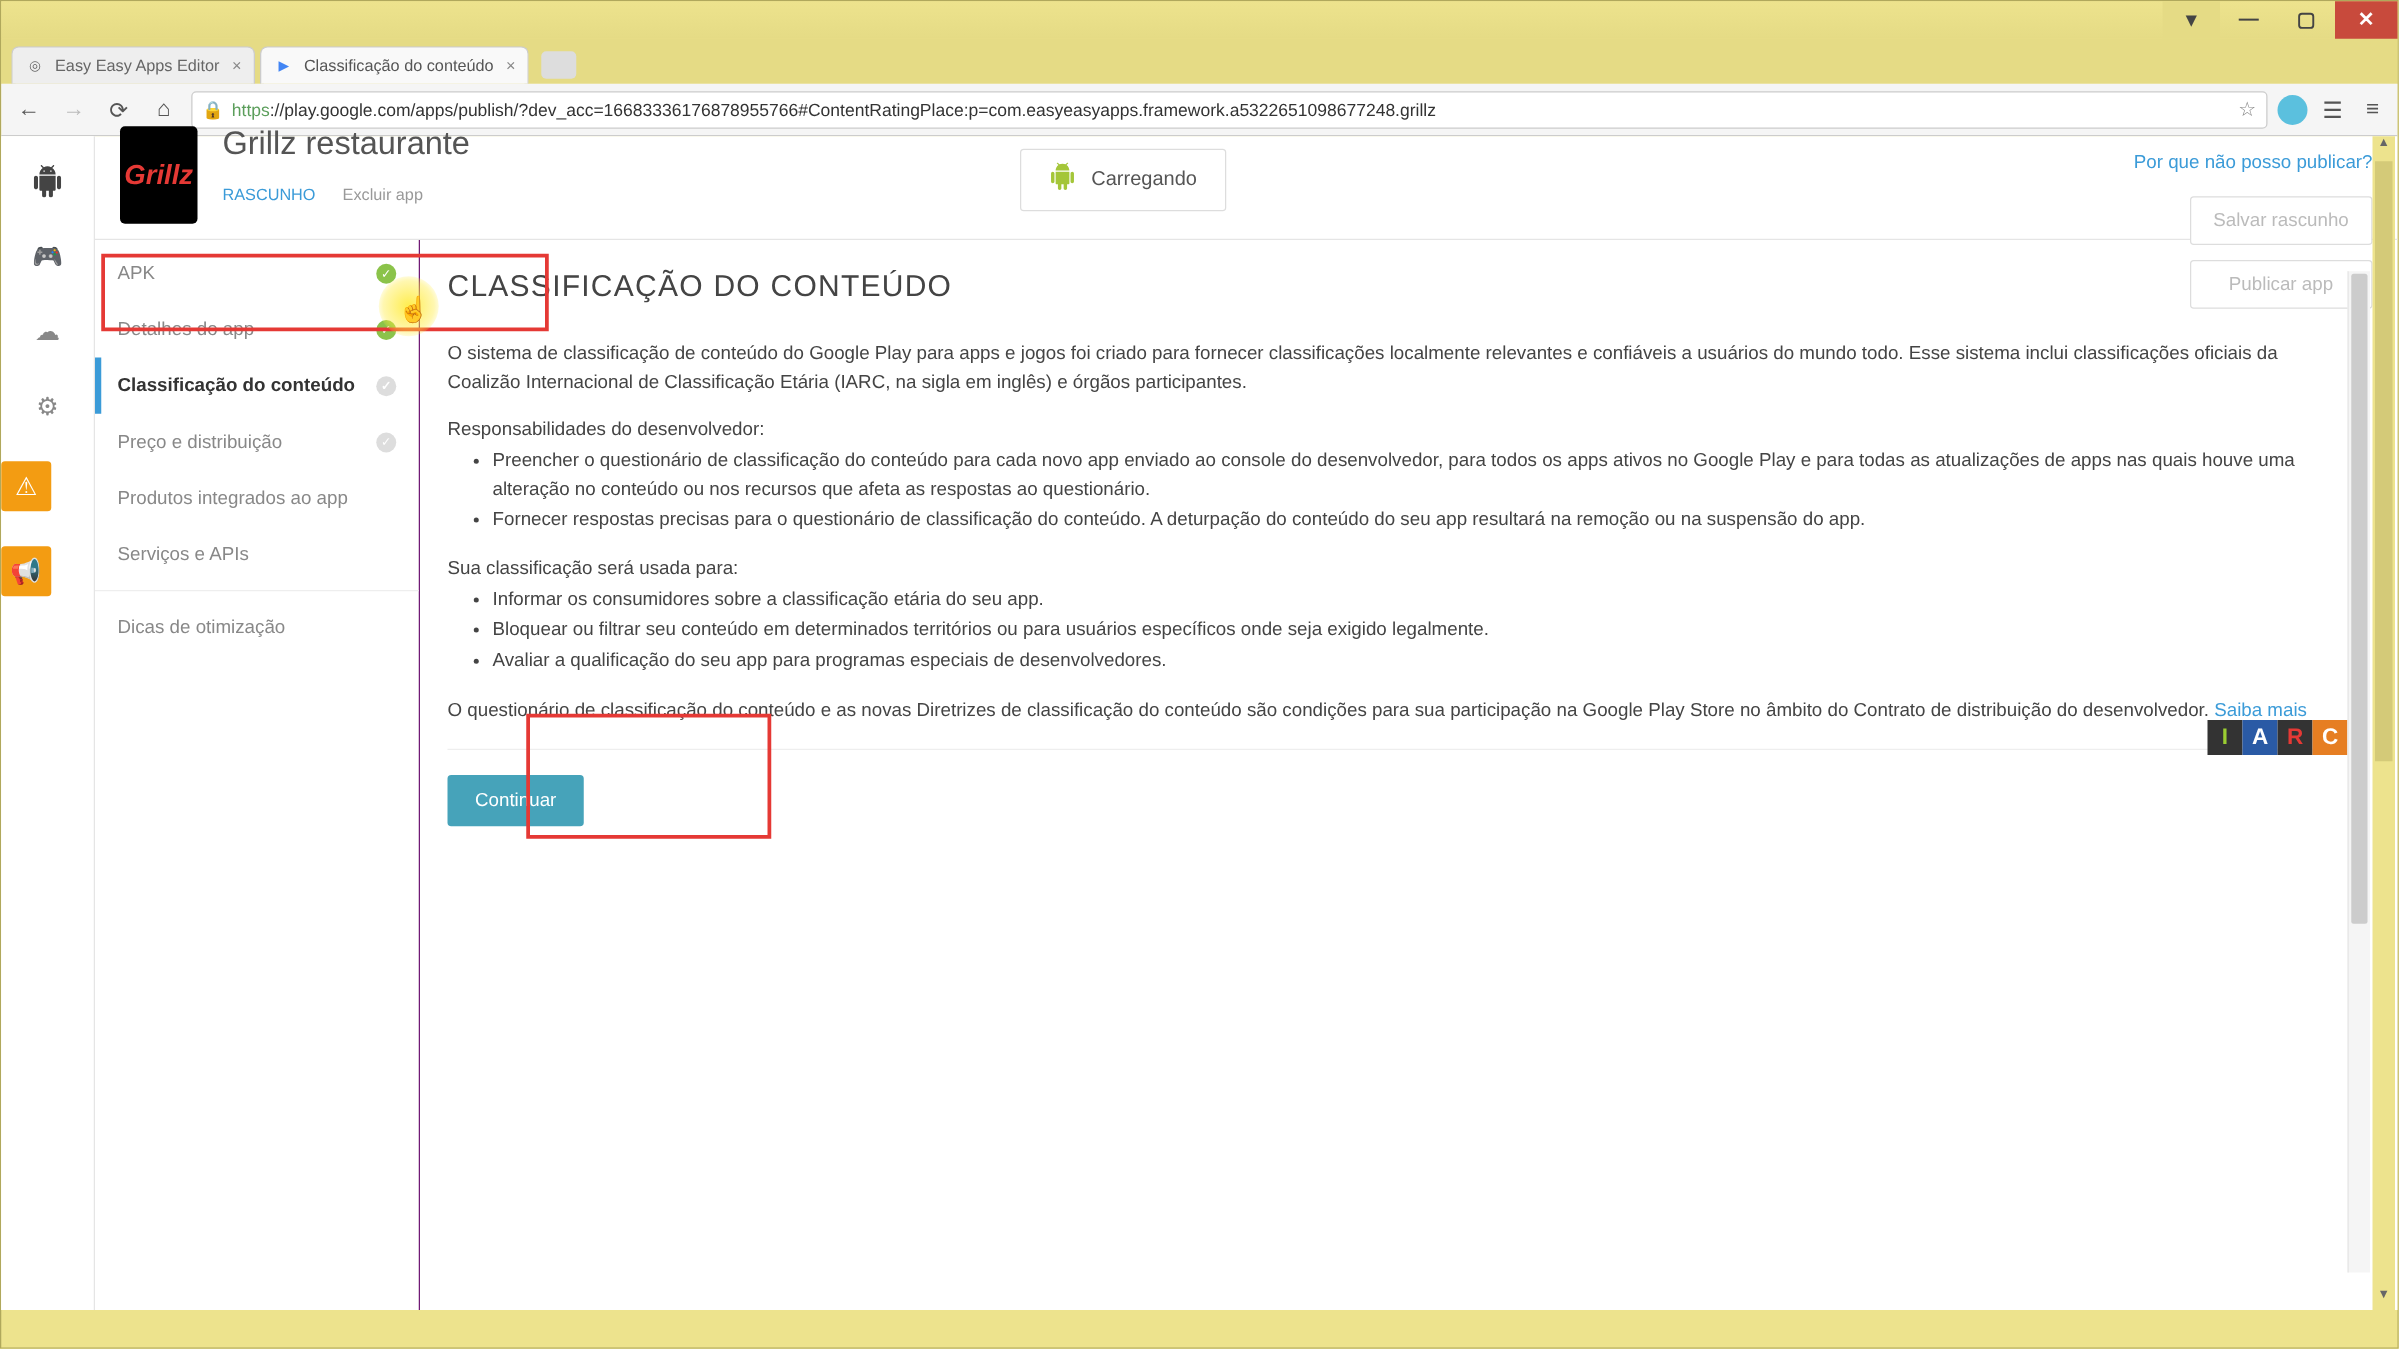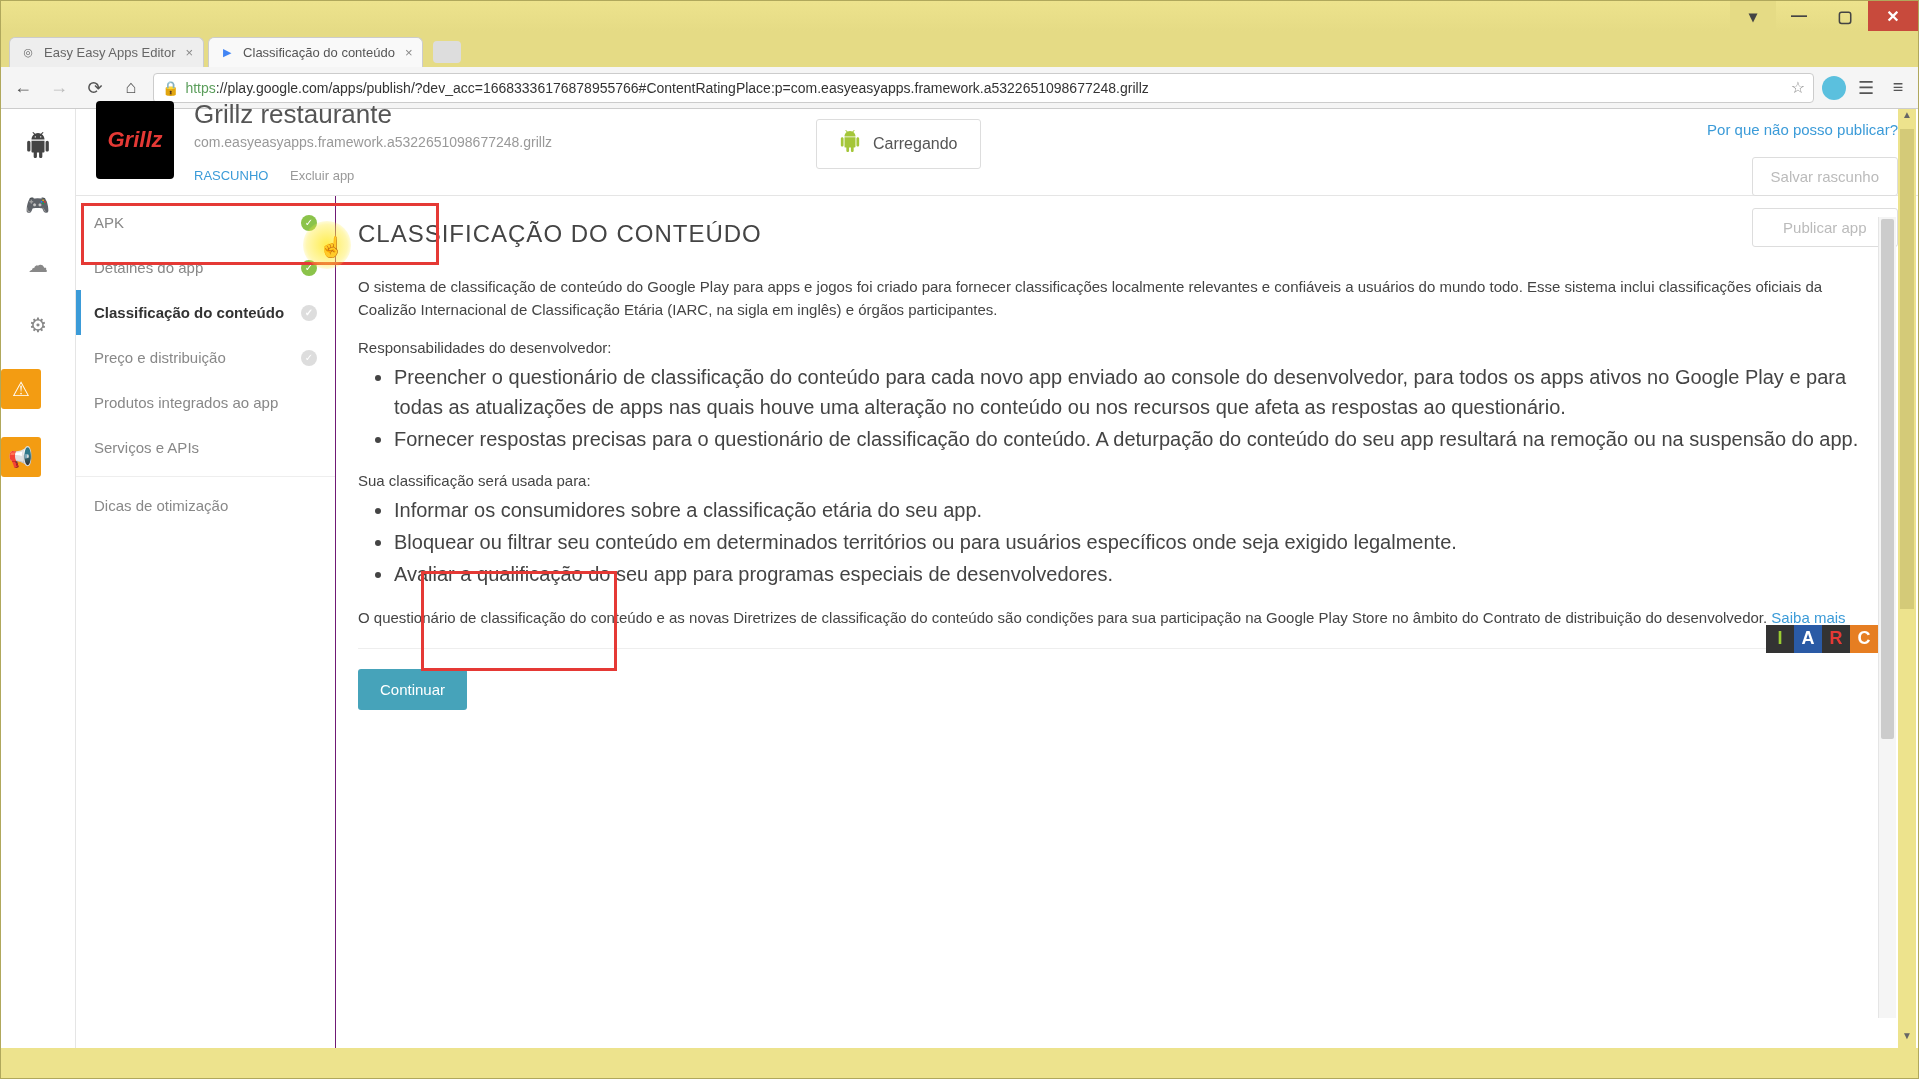--- a/index.html
+++ b/index.html
@@ -37,21 +37,21 @@
 
 
 .icon-rail { width: 75px; background: #fff; border-right: 1px solid #e5e5e5; display: flex; flex-direction: column; align-items: center; padding-top: 20px; gap: 28px; }
 .rail-icon { width: 32px; height: 32px; display: flex; align-items: center; justify-content: center; color: #888; font-size: 20px; }
 .rail-icon.warn { background: #f39c12; color: #fff; width: 40px; height: 40px; border-radius: 3px; align-self: flex-start; margin-left: 0; }
 .rail-icon.announce { background: #f39c12; color: #fff; width: 40px; height: 40px; border-radius: 3px; align-self: flex-start; margin-left: 0; }
 
 
 .main { flex: 1; display: flex; flex-direction: column; }
 .app-header { padding: 0 20px 12px 20px; border-bottom: 1px solid #e5e5e5; display: flex; align-items: flex-start; gap: 20px; position: relative; }
-.app-icon { width: 78px; height: 78px; background: #000; border-radius: 4px; display: flex; align-items: center; justify-content: center; color: #e53935; font-family: Georgia, serif; font-style: italic; font-weight: bold; font-size: 22px; overflow: hidden; margin-top: -8px; }
+.app-icon { width: 62px; height: 78px; background: #000; border-radius: 4px; display: flex; align-items: center; justify-content: center; color: #e53935; font-family: Georgia, serif; font-style: italic; font-weight: bold; font-size: 22px; overflow: hidden; margin-top: -8px; }
 .app-meta { flex: 1; }
 .app-title { font-size: 26px; color: #555; margin-top: -10px; }
 .app-pkg { font-size: 14px; color: #999; margin-top: 4px; }
 .app-status-row { margin-top: 18px; font-size: 13px; }
 .status-link { color: #3b9bd8; font-weight: 500; margin-right: 18px; }
 .delete-link { color: #999; }
 .loading-pill { position: absolute; left: 740px; top: 10px; background: #fff; border: 1px solid #ddd; border-radius: 3px; padding: 10px 22px; display: flex; align-items: center; gap: 12px; font-size: 16px; color: #555; }
 .android-icon { color: #a4c639; font-size: 22px; }
 .publish-link { position: absolute; right: 20px; top: 12px; color: #3b9bd8; font-size: 15px; }
 .action-btns { position: absolute; right: 20px; top: 48px; display: flex; gap: 12px; flex-direction: column; }
@@ -73,21 +73,21 @@
 .red-box-2 { position: absolute; border: 3px solid #e53935; pointer-events: none; left: 420px; top: 570px; width: 196px; height: 100px; z-index: 50; }
 .cursor-highlight { position: absolute; left: 302px; top: 220px; width: 48px; height: 48px; border-radius: 50%; background: radial-gradient(circle, rgba(255,235,59,0.9) 0%, rgba(255,235,59,0.4) 60%, transparent 80%); z-index: 60; pointer-events: none; }
 .cursor-ptr { position: absolute; left: 318px; top: 234px; font-size: 20px; z-index: 61; pointer-events: none; }
 
 
 .page-body { flex: 1; padding: 24px 40px 24px 22px; overflow-y: auto; }
 .page-h1 { font-size: 24px; color: #444; font-weight: 400; letter-spacing: 1px; margin-bottom: 28px; }
 .para { font-size: 15px; color: #444; line-height: 1.5; margin-bottom: 18px; }
 .subhead { font-size: 15px; color: #444; margin-bottom: 6px; }
 .list { margin-left: 36px; margin-bottom: 18px; }
-.list li { font-size: 20px; color: #444; line-height: 1.5; margin-bottom: 2px; }
+.list li { font-size: 15px; color: #444; line-height: 1.5; margin-bottom: 2px; }
 .link { color: #3b9bd8; }
 .divider { height: 1px; background: #eee; margin: 16px 0 20px 0; }
 .btn-primary { background: #46a3ba; color: #fff; border: none; padding: 12px 22px; border-radius: 3px; font-size: 15px; cursor: pointer; }
 .iarc { float: right; display: flex; margin-top: -44px; }
 .iarc span { width: 28px; height: 28px; display: flex; align-items: center; justify-content: center; color: #fff; font-weight: bold; font-size: 18px; }
 .iarc .i { background: #333; color: #9acd32; }
 .iarc .a { background: #2a5aa5; }
 .iarc .r { background: #333; color: #e53935; }
 .iarc .c { background: #e67e22; }
 
@@ -162,21 +162,20 @@
     </div>
 
     <div class="main">
 
       <div class="app-header">
         <div class="app-icon">
           <span>Grillz</span>
         </div>
         <div class="app-meta">
           <div class="app-title">Grillz restaurante</div>
-          <div class="app-pkg">com.easyeasyapps.framework.a5322651098677248.grillz</div>
           <div class="app-status-row">
             <span class="status-link">RASCUNHO</span>
             <span class="delete-link">Excluir app</span>
           </div>
         </div>
         <div class="loading-pill">
           <span class="android-icon">
             <svg width="22" height="22" viewBox="0 0 24 24" fill="#a4c639">
                 <path d="M6 18c0 .55.45 1 1 1h1v3.5c0 .83.67 1.5 1.5 1.5s1.5-.67 1.5-1.5V19h2v3.5c0 .83.67 1.5 1.5 1.5s1.5-.67 1.5-1.5V19h1c.55 0 1-.45 1-1V8H6v10zM3.5 8C2.67 8 2 8.67 2 9.5v7c0 .83.67 1.5 1.5 1.5S5 17.33 5 16.5v-7C5 8.67 4.33 8 3.5 8zm17 0c-.83 0-1.5.67-1.5 1.5v7c0 .83.67 1.5 1.5 1.5s1.5-.67 1.5-1.5v-7c0-.83-.67-1.5-1.5-1.5zm-4.97-5.84l1.3-1.3c.2-.2.2-.51 0-.71-.2-.2-.51-.2-.71 0l-1.48 1.48C13.85 1.23 12.95 1 12 1c-.96 0-1.86.23-2.66.63L7.85.15c-.2-.2-.51-.2-.71 0-.2.2-.2.51 0 .71l1.31 1.31C6.97 3.26 6 5.01 6 7h12c0-1.99-.97-3.75-2.47-4.84z"></path>
               </svg>

